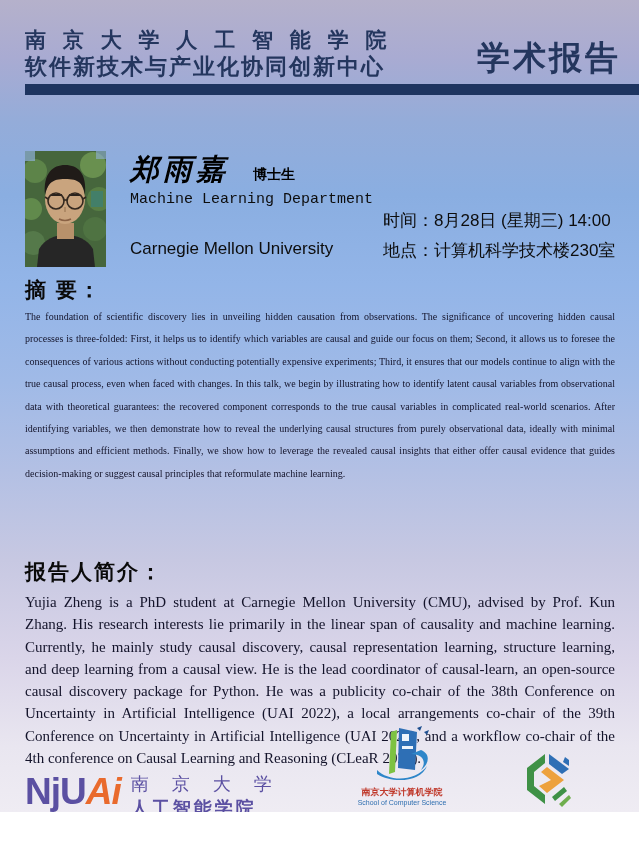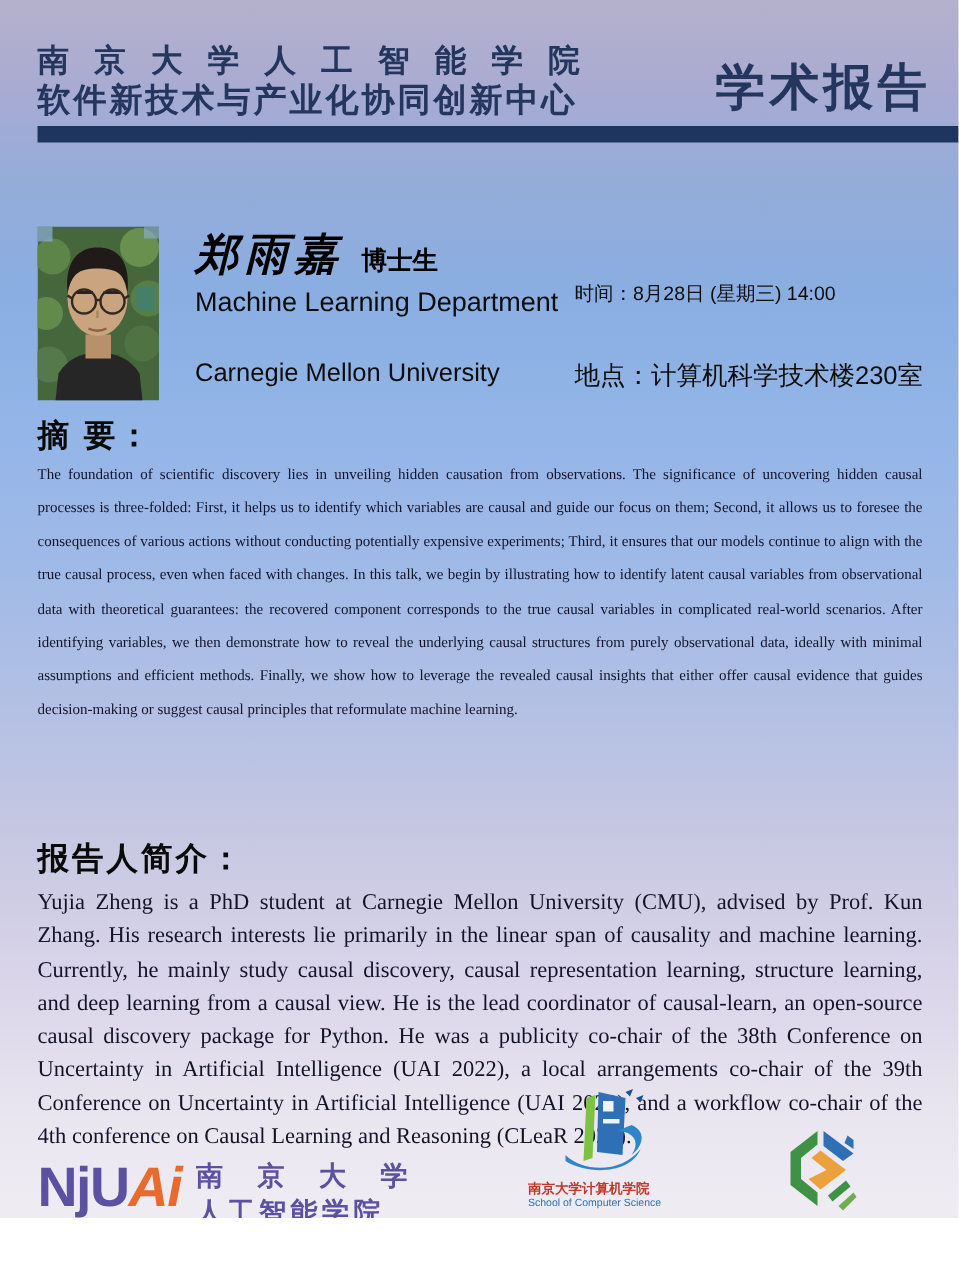--- a/index.html
+++ b/index.html
@@ -29,45 +29,45 @@
   .hdr-badge{right:18px;top:36px;font-size:33px;font-weight:bold;color:#24365e;letter-spacing:3px;white-space:nowrap;}
   .hdr-bar{left:25px;right:0;top:84px;height:11px;background:#1e3560;}
 
   
   .talk-title{left:0;right:0;top:110px;text-align:center;font-size:21px;color:#0b0b0b;white-space:nowrap;}
 
   
   .photo{left:25px;top:151px;width:81px;height:116px;display:block;}
   .name-row{left:130px;top:150px;white-space:nowrap;}
   .speaker-name{font-family:Liberation Serif, serif;font-style:italic;font-weight:bold;font-size:29px;color:#000;letter-spacing:4px;}
-  .speaker-degree{font-size:17px;color:#000;margin-left:12px;font-weight:bold;}
-  .dept{left:130px;top:191px;font-size:18px;color:#0d0d0d;}
+  .speaker-degree{font-size:14px;color:#000;margin-left:24px;font-weight:bold;}
+  .dept{left:130px;top:191px;font-size:15px;color:#0d0d0d;font-family:Liberation Mono, monospace;}
   .univ{left:130px;top:239px;font-size:17px;color:#0d0d0d;}
-  .time{left:383px;top:187px;font-size:13px;color:#0d0d0d;white-space:nowrap;}
+  .time{left:383px;top:209px;font-size:17px;color:#0d0d0d;white-space:nowrap;}
   .loc{left:383px;top:239px;font-size:17px;color:#0d0d0d;white-space:nowrap;}
 
   
   .sec-heading{font-size:21px;font-weight:bold;color:#0a0a0a;letter-spacing:2px;white-space:nowrap;}
   .abs-heading{left:25px;top:276px;}
   .abs-body{left:25px;top:306px;width:590px;font-family:"Liberation Serif", serif;font-size:10px;line-height:22.4px;color:#13132a;text-align:justify;}
   .bio-heading{left:25px;top:558px;}
   .bio-body{left:25px;top:591px;width:590px;font-family:"Liberation Serif", serif;font-size:15px;line-height:22.3px;color:#13132a;text-align:justify;}
 
   
   .njuai{left:25px;top:772px;width:250px;}
   .njuai-row{display:flex;align-items:flex-start;}
   .njuai-word{font-size:37px;font-weight:bold;line-height:40px;white-space:nowrap;letter-spacing:-1px;}
   .njuai-nju{color:#5b50a2;}
   .njuai-ai{color:#e96a2d;font-style:italic;}
   .njuai-cn{margin-left:10px;}
-  .njuai-cn-l1{font-size:18px;font-weight:bold;color:#5b50a2;letter-spacing:9px;white-space:nowrap;}
+  .njuai-cn-l1{font-size:18px;font-weight:normal;color:#5b50a2;letter-spacing:9px;white-space:nowrap;}
   .njuai-cn-l2{font-size:18px;font-weight:bold;color:#5b50a2;letter-spacing:3px;white-space:nowrap;}
   .njuai-caption{margin-top:5px;font-size:8.5px;font-variant:small-caps;letter-spacing:1.1px;color:#6a5fae;white-space:nowrap;}
 
-  .cs-block{left:352px;top:724px;width:100px;}
+  .cs-block{left:352px;top:724px;width:100px;text-align:center;}
   .cs-icon{display:block;margin:0 auto;}
   .cs-cn{margin-top:2px;font-size:9px;font-weight:bold;color:#c0392b;white-space:nowrap;}
   .cs-en{font-size:7px;color:#2f6fb0;white-space:nowrap;}
 
   .cic-block{left:455px;top:752px;width:184px;text-align:center;}
   .cic-icon{display:block;margin:0 auto;}
   .cic-cn{margin-top:3px;font-size:12.5px;font-weight:bold;color:#c0392b;white-space:nowrap;}
   .cic-en{margin-top:2px;font-size:5.6px;color:#4f7fb5;white-space:nowrap;transform:scale(0.95);}
 </style>
 </head>

